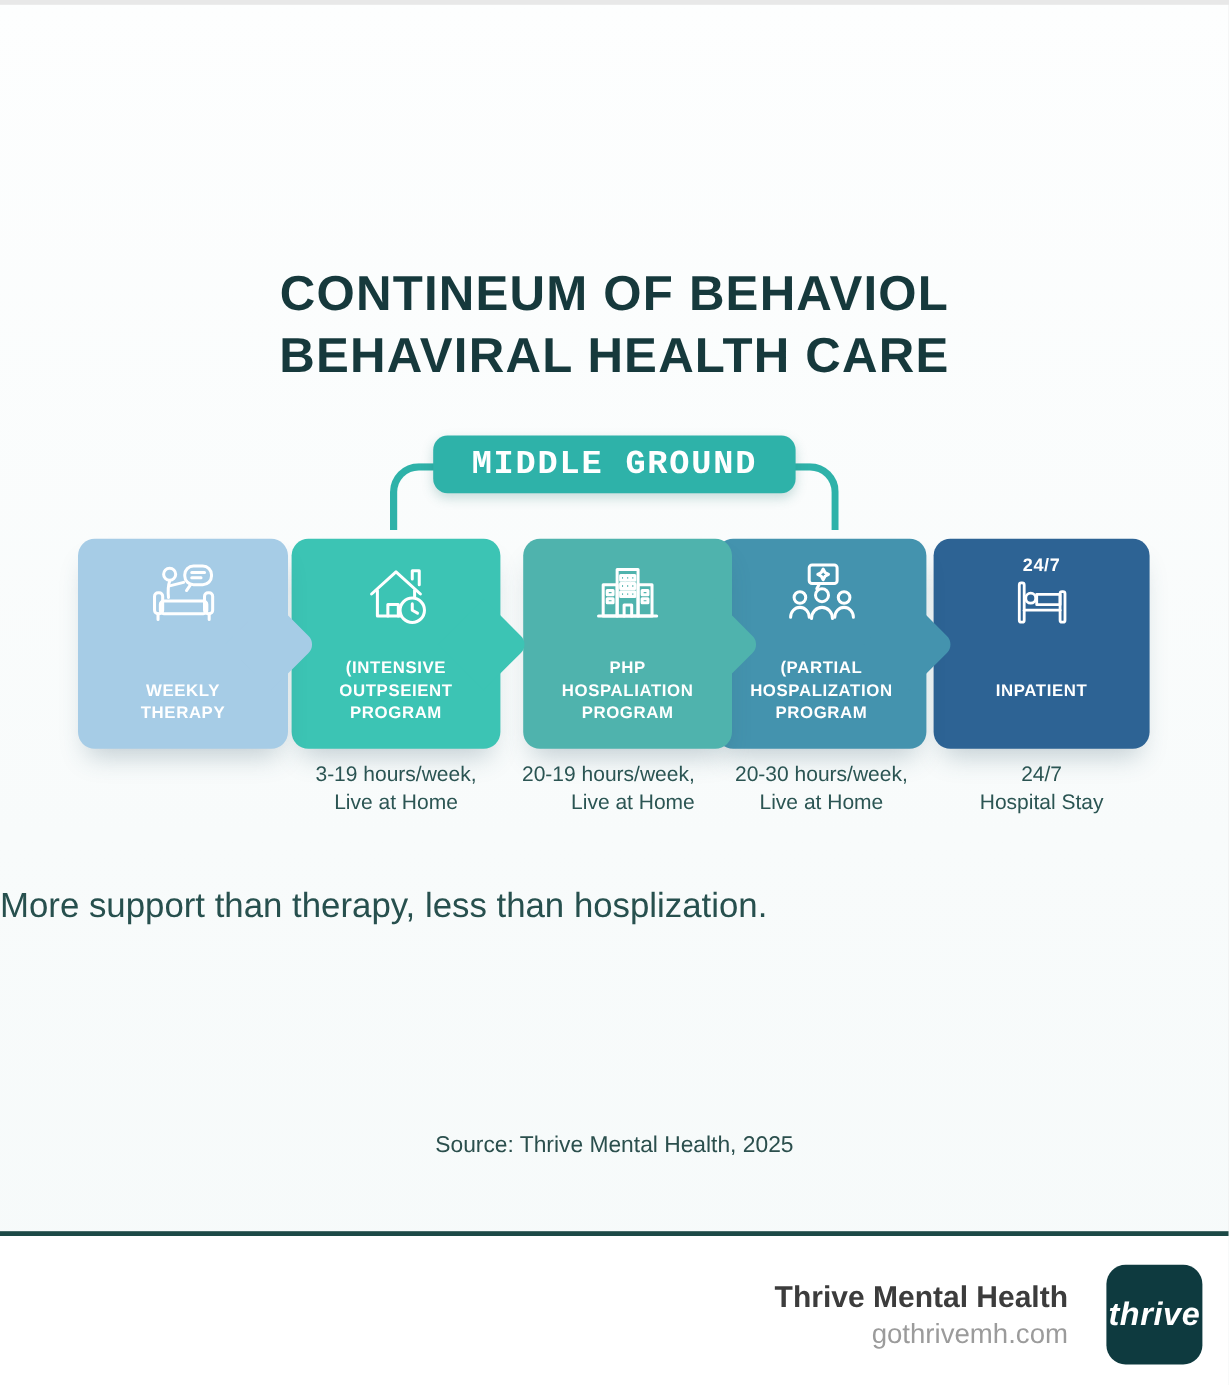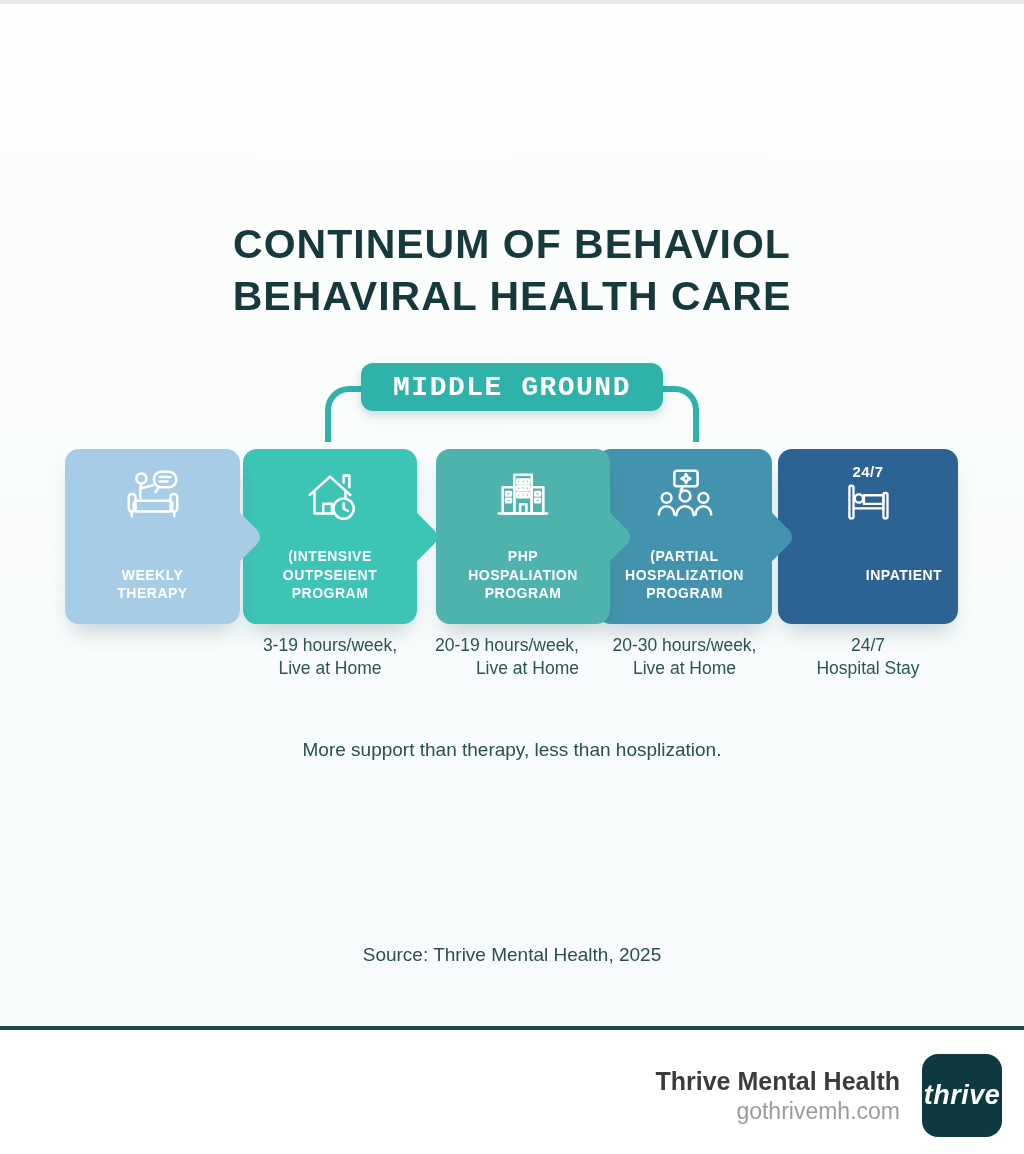--- a/index.html
+++ b/index.html
@@ -33,39 +33,39 @@
   .chev{position:absolute;top:calc(50% - 27px);right:-13px;width:54px;height:54px;
         transform:rotate(45deg);border-top-right-radius:10px;}
   .icon-wrap{position:absolute;top:16px;left:0;width:100%;
              display:flex;flex-direction:column;align-items:center;}
   .icon-wrap svg{width:62px;height:60px;}
   .s4 .icon-wrap{top:14px;}
   .s4 .icon-wrap svg{width:58px;height:42px;}
   .caption{color:#fff;font-size:15px;font-weight:600;margin-bottom:2px;letter-spacing:.5px;}
   .label{position:absolute;bottom:22px;left:0;width:100%;text-align:center;color:#fff;
          font-weight:800;font-size:14px;line-height:1.3;letter-spacing:.5px;white-space:pre-line;}
-  .s4 .label{bottom:40px;padding-left:36px;}
+  .s4 .label{bottom:40px;}
   .icon{fill:none;stroke:#fff;stroke-width:2.6;stroke-linecap:round;stroke-linejoin:round;}
 
   
   .detail{position:absolute;top:628px;height:48px;display:flex;align-items:flex-end;
           justify-content:center;text-align:center;color:#2b5553;font-size:17.5px;
           line-height:1.32;white-space:pre-line;}
   .d0{left:65px;width:175px;} .d1{left:243px;width:174px;} .d2{left:420px;width:174px;text-align:right;}
   .d3{left:597px;width:175px;} .d4{left:778px;width:180px;}
 
-  .note{position:absolute;top:735px;left:0;width:100%;text-align:center;
-        font-size:19px;color:#27504e;}
+  .note{position:absolute;top:735px;left:0;width:100%;text-align:left;
+        font-size:29px;color:#27504e;}
   .source{position:absolute;top:940px;left:0;width:100%;text-align:center;
           font-size:19px;color:#2b4f4d;}
 
   
   .footer-bg{position:absolute;top:1026px;left:0;right:0;bottom:0;background:#ffffff;}
   .footer-line{position:absolute;top:1022px;left:0;width:100%;height:4px;}
-  .footer{position:absolute;top:1050px;right:22px;display:flex;gap:22px;align-items:center;}
+  .footer{position:absolute;top:1050px;right:22px;display:flex;gap:32px;align-items:center;}
   .footer-text{text-align:right;}
   .brand{font-size:25px;font-weight:700;color:#3c3c3c;line-height:1.2;}
   .site{font-size:23px;color:#9b9b9b;margin-top:2px;}
   .logo{width:80px;height:83px;border-radius:16px;display:flex;align-items:center;
         justify-content:center;text-align:right;}
   .logo span{color:#fff;font-style:italic;font-weight:700;font-size:27px;letter-spacing:.5px;}
 </style>
 </head>
 <body>
 

